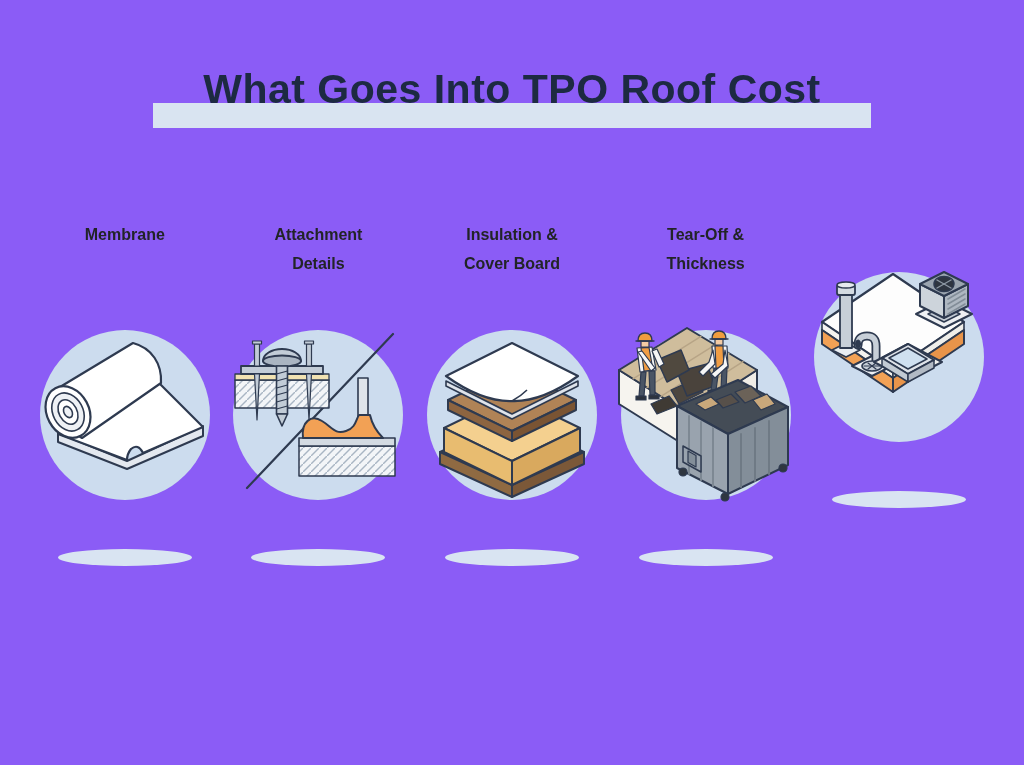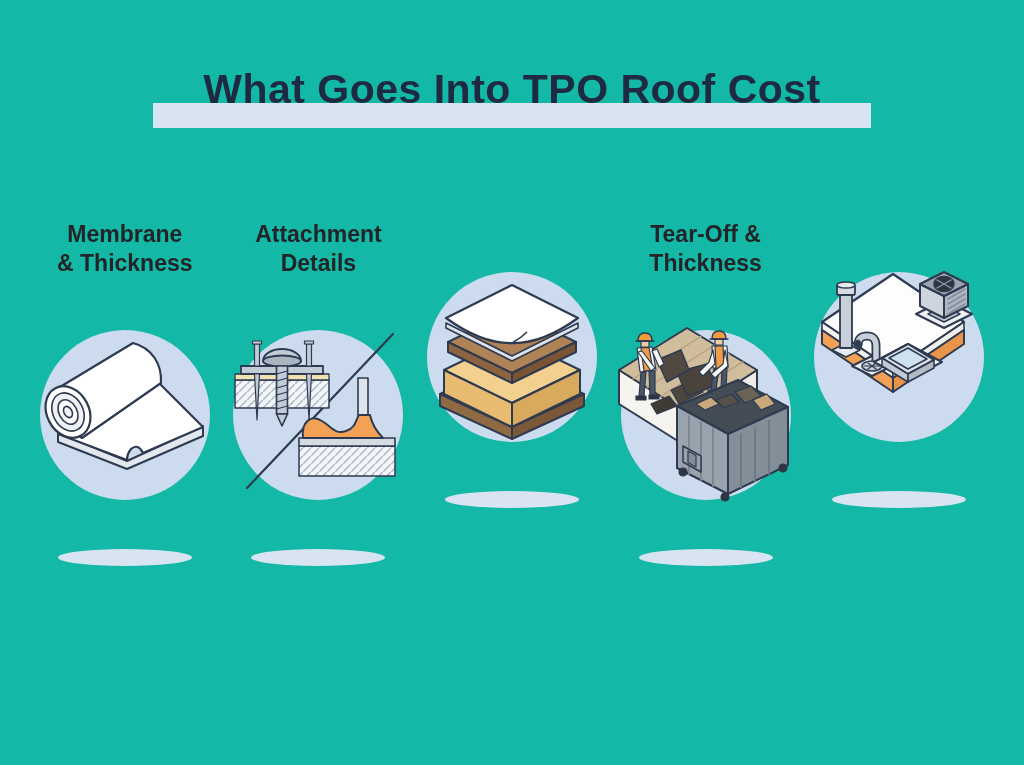--- a/index.html
+++ b/index.html
@@ -1,43 +1,42 @@
 <!DOCTYPE html>
 <html><head>
 <meta charset="utf-8">
 <style>
   html,body{margin:0;padding:0;}
   body{width:1024px;height:765px;overflow:hidden;font-family:"Liberation Sans",sans-serif;}
-  .canvas{position:relative;width:1024px;height:765px;background:#14b8a6;}
+  .canvas{position:relative;width:1024px;height:765px;background:#8b5cf6;}
   .title-wrap{position:absolute;top:66px;left:0;width:1024px;text-align:center;}
   .title-band{position:absolute;top:37px;left:50%;transform:translateX(-50%);width:718px;height:25px;background:#d9e4f1;z-index:0;}
   .title-text{position:relative;z-index:1;margin:0;font-size:41px;font-weight:700;letter-spacing:.5px;color:#1d2a42;}
   .columns{position:absolute;top:220px;left:28px;right:28px;display:flex;}
   .column{flex:1 1 0;text-align:center;}
-  .col-heading{font-size:23px;line-height:29px;font-weight:700;color:#222427;height:58px;}
+  .col-heading{font-size:16px;line-height:29px;font-weight:700;color:#222427;height:58px;}
   .icon-wrap{margin:42px auto 0;width:190px;height:190px;}
   .icon-wrap svg{display:block;}
   .shadow{width:134px;height:17px;border-radius:50%;background:#d9e4f2;margin:39px auto 0;}
 </style>
 </head>
 <body>
 
 <div class="canvas">
 
   <div class="title-wrap">
     <div class="title-band"></div>
     <h1 class="title-text">What Goes Into TPO Roof Cost</h1>
   </div>
 
   <div class="columns">
 
     <div class="column">
       <div class="col-heading">
         <div>Membrane</div>
-        <div>&amp; Thickness</div>
       </div>
       <div class="icon-wrap">
         <svg width="190" height="190" viewBox="0 0 190 190">
           <circle cx="95" cy="95" r="85" fill="#ccdcee"></circle>
           <g stroke="#2e3a50" stroke-linejoin="round" stroke-linecap="round">
 
             <path d="M173,106 L173,116 L97,149 L28,122 L28,113 L97,141 Z" fill="#e3e8ef" stroke-width="2"></path>
 
             <path d="M130,64 L173,107 L113,133 Q108,123 101,129 Q97,134 97,140 L28,114 L60,80 L100,40 Z" fill="#ffffff" stroke-width="2.2"></path>
 
@@ -100,20 +99,24 @@
             <rect x="76" y="118" width="96" height="8" fill="#d3dae2" stroke-width="1.6"></rect>
             <rect x="135" y="58" width="10" height="40" fill="#dfe4ea" stroke-width="1.6"></rect>
             <path d="M80,118 C78,102 88,94 99,101 C109,107 112,115 123,111 C133,108 133,99 136,95 L147,95 C149,104 154,112 160,118 Z" fill="#f2a155" stroke-width="2"></path>
           </g>
         </svg>
       </div>
       <div class="shadow"></div>
     </div>
 
     <div class="column">
+      <div class="col-heading">
+        <div>Insulation &amp;</div>
+        <div>Cover Board</div>
+      </div>
       <div class="icon-wrap">
         <svg width="190" height="190" viewBox="0 0 190 190">
           <circle cx="95" cy="95" r="85" fill="#ccdcee"></circle>
           <g stroke="#2e3a50" stroke-width="2" stroke-linejoin="round">
 
             <path d="M23,132 L95,99 L167,132 L95,165 Z" fill="#bd9263"></path>
             <path d="M23,132 L95,165 L95,177 L23,144 Z" fill="#8f6a42"></path>
             <path d="M95,165 L167,132 L167,144 L95,177 Z" fill="#7b5838"></path>
 
             <path d="M27,108 L95,75 L163,108 L95,141 Z" fill="#f4d08f"></path>

